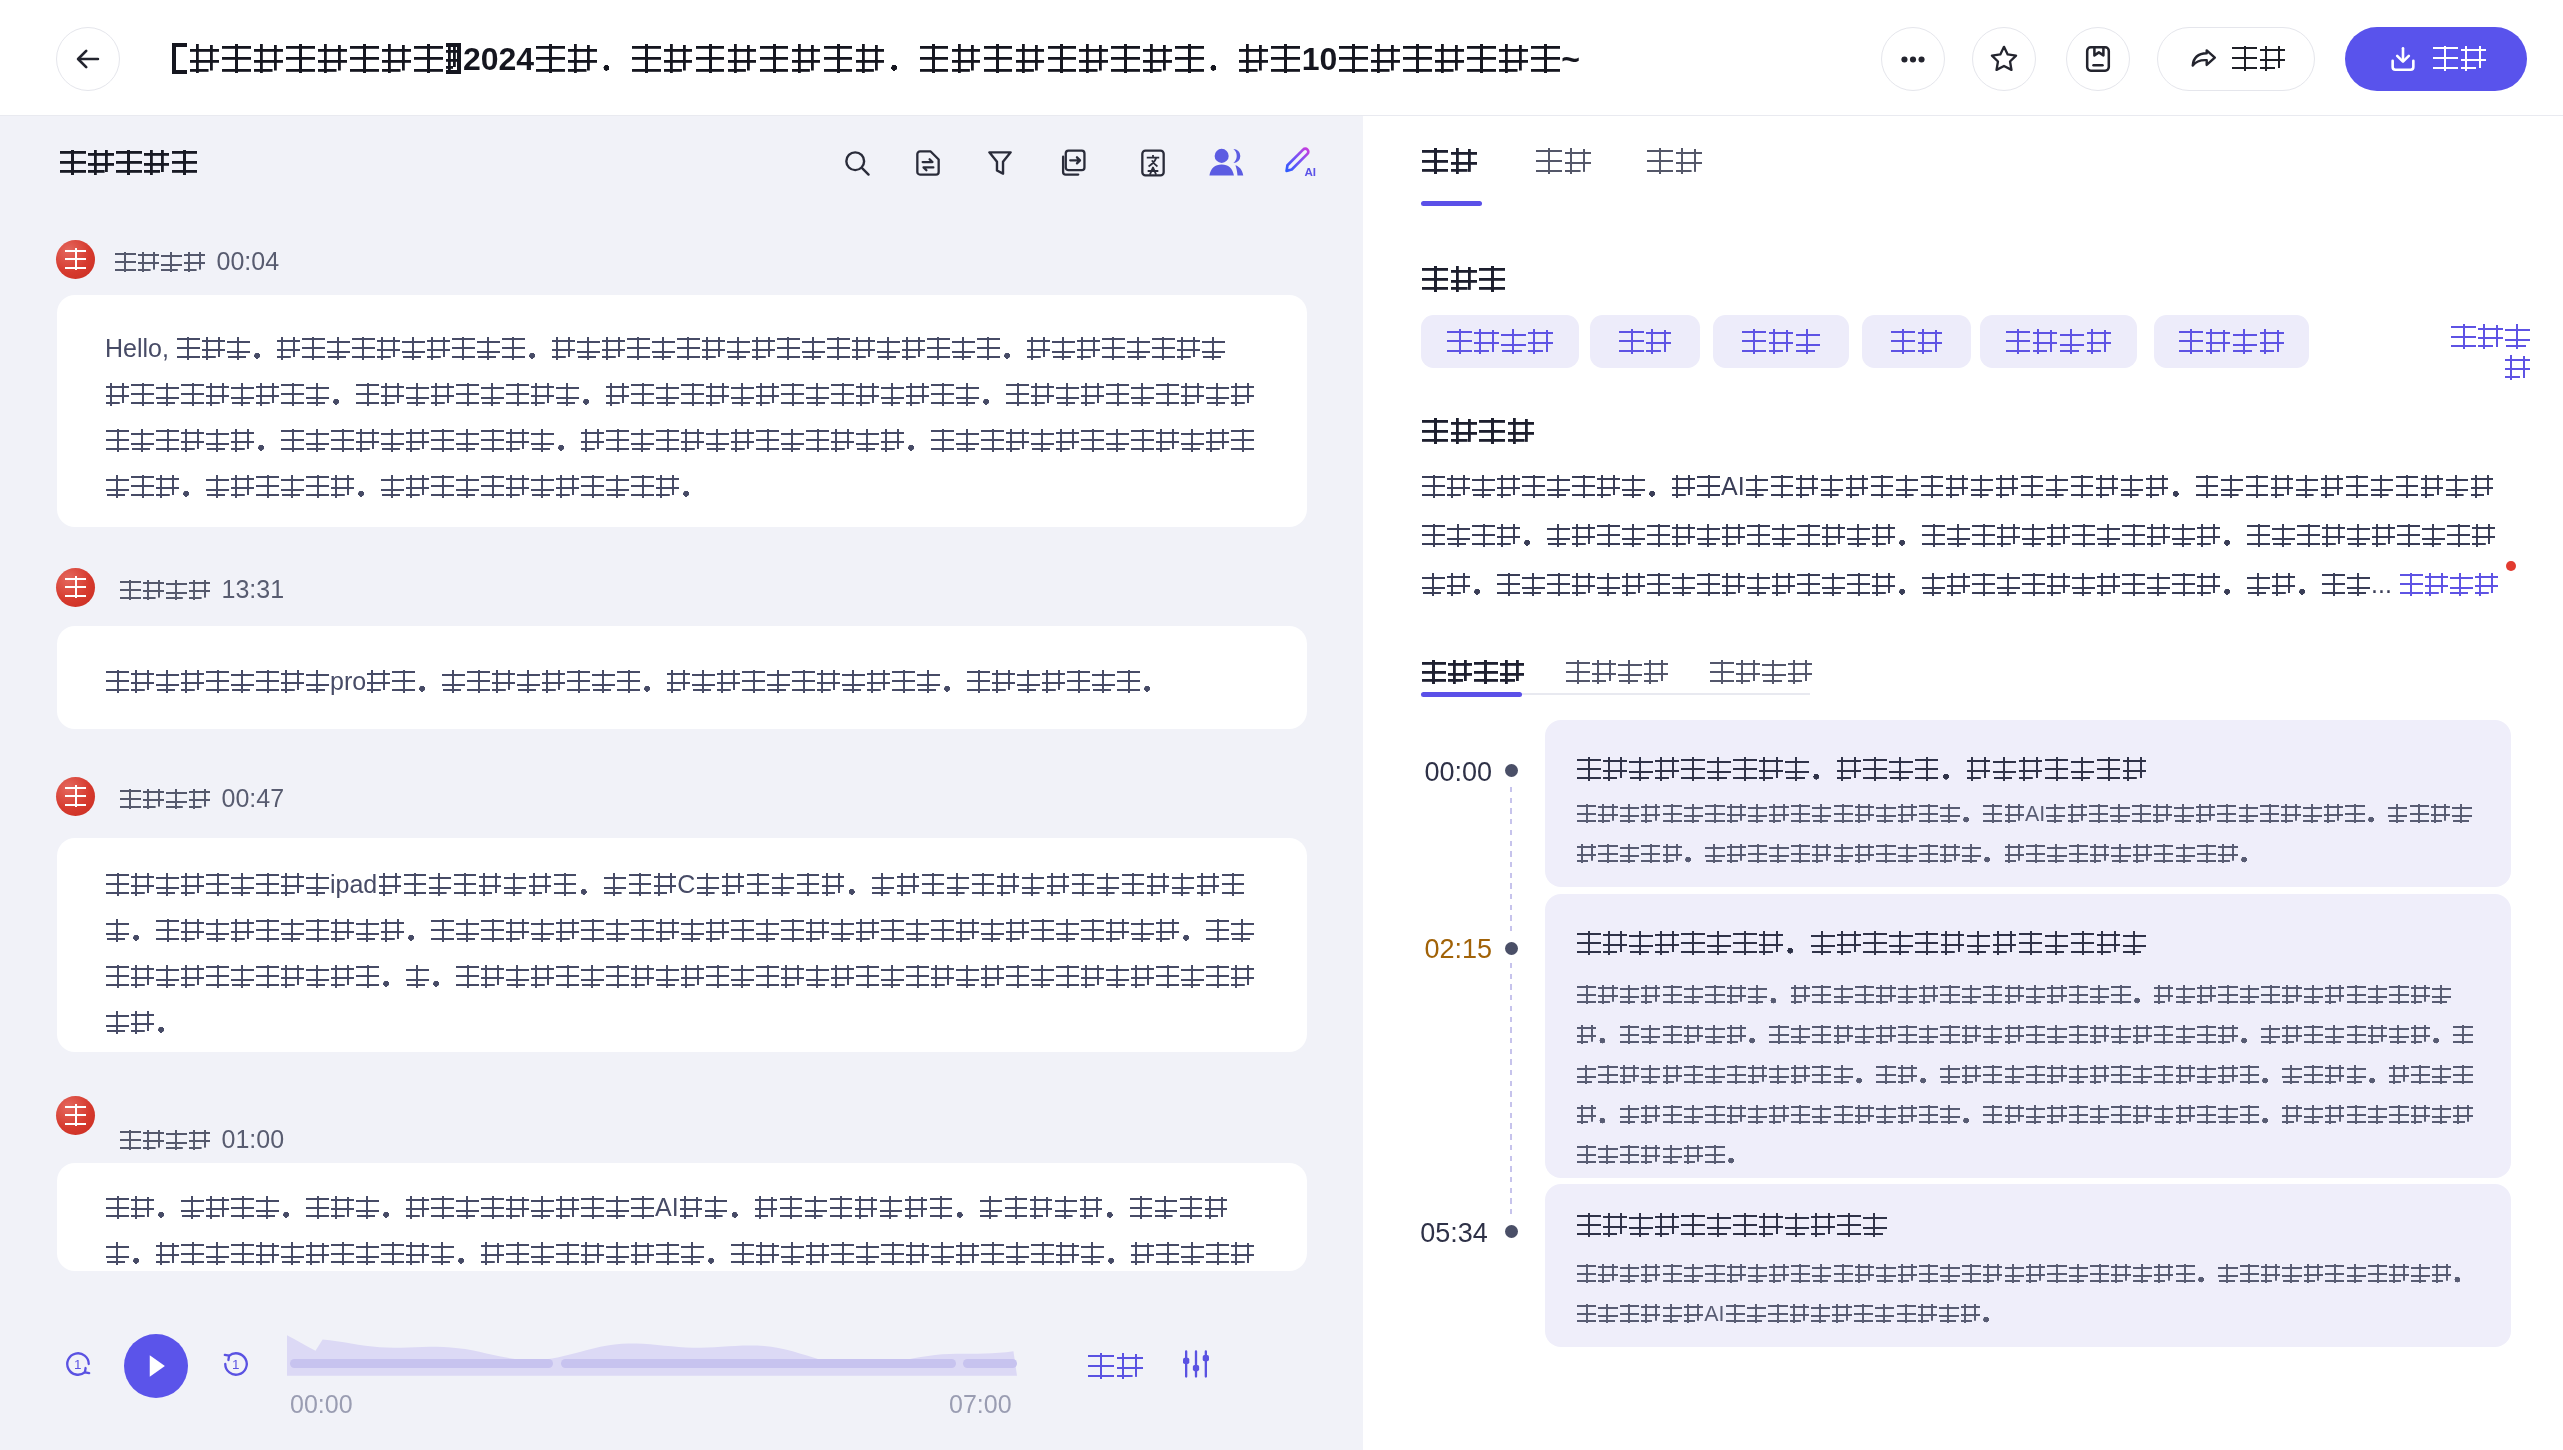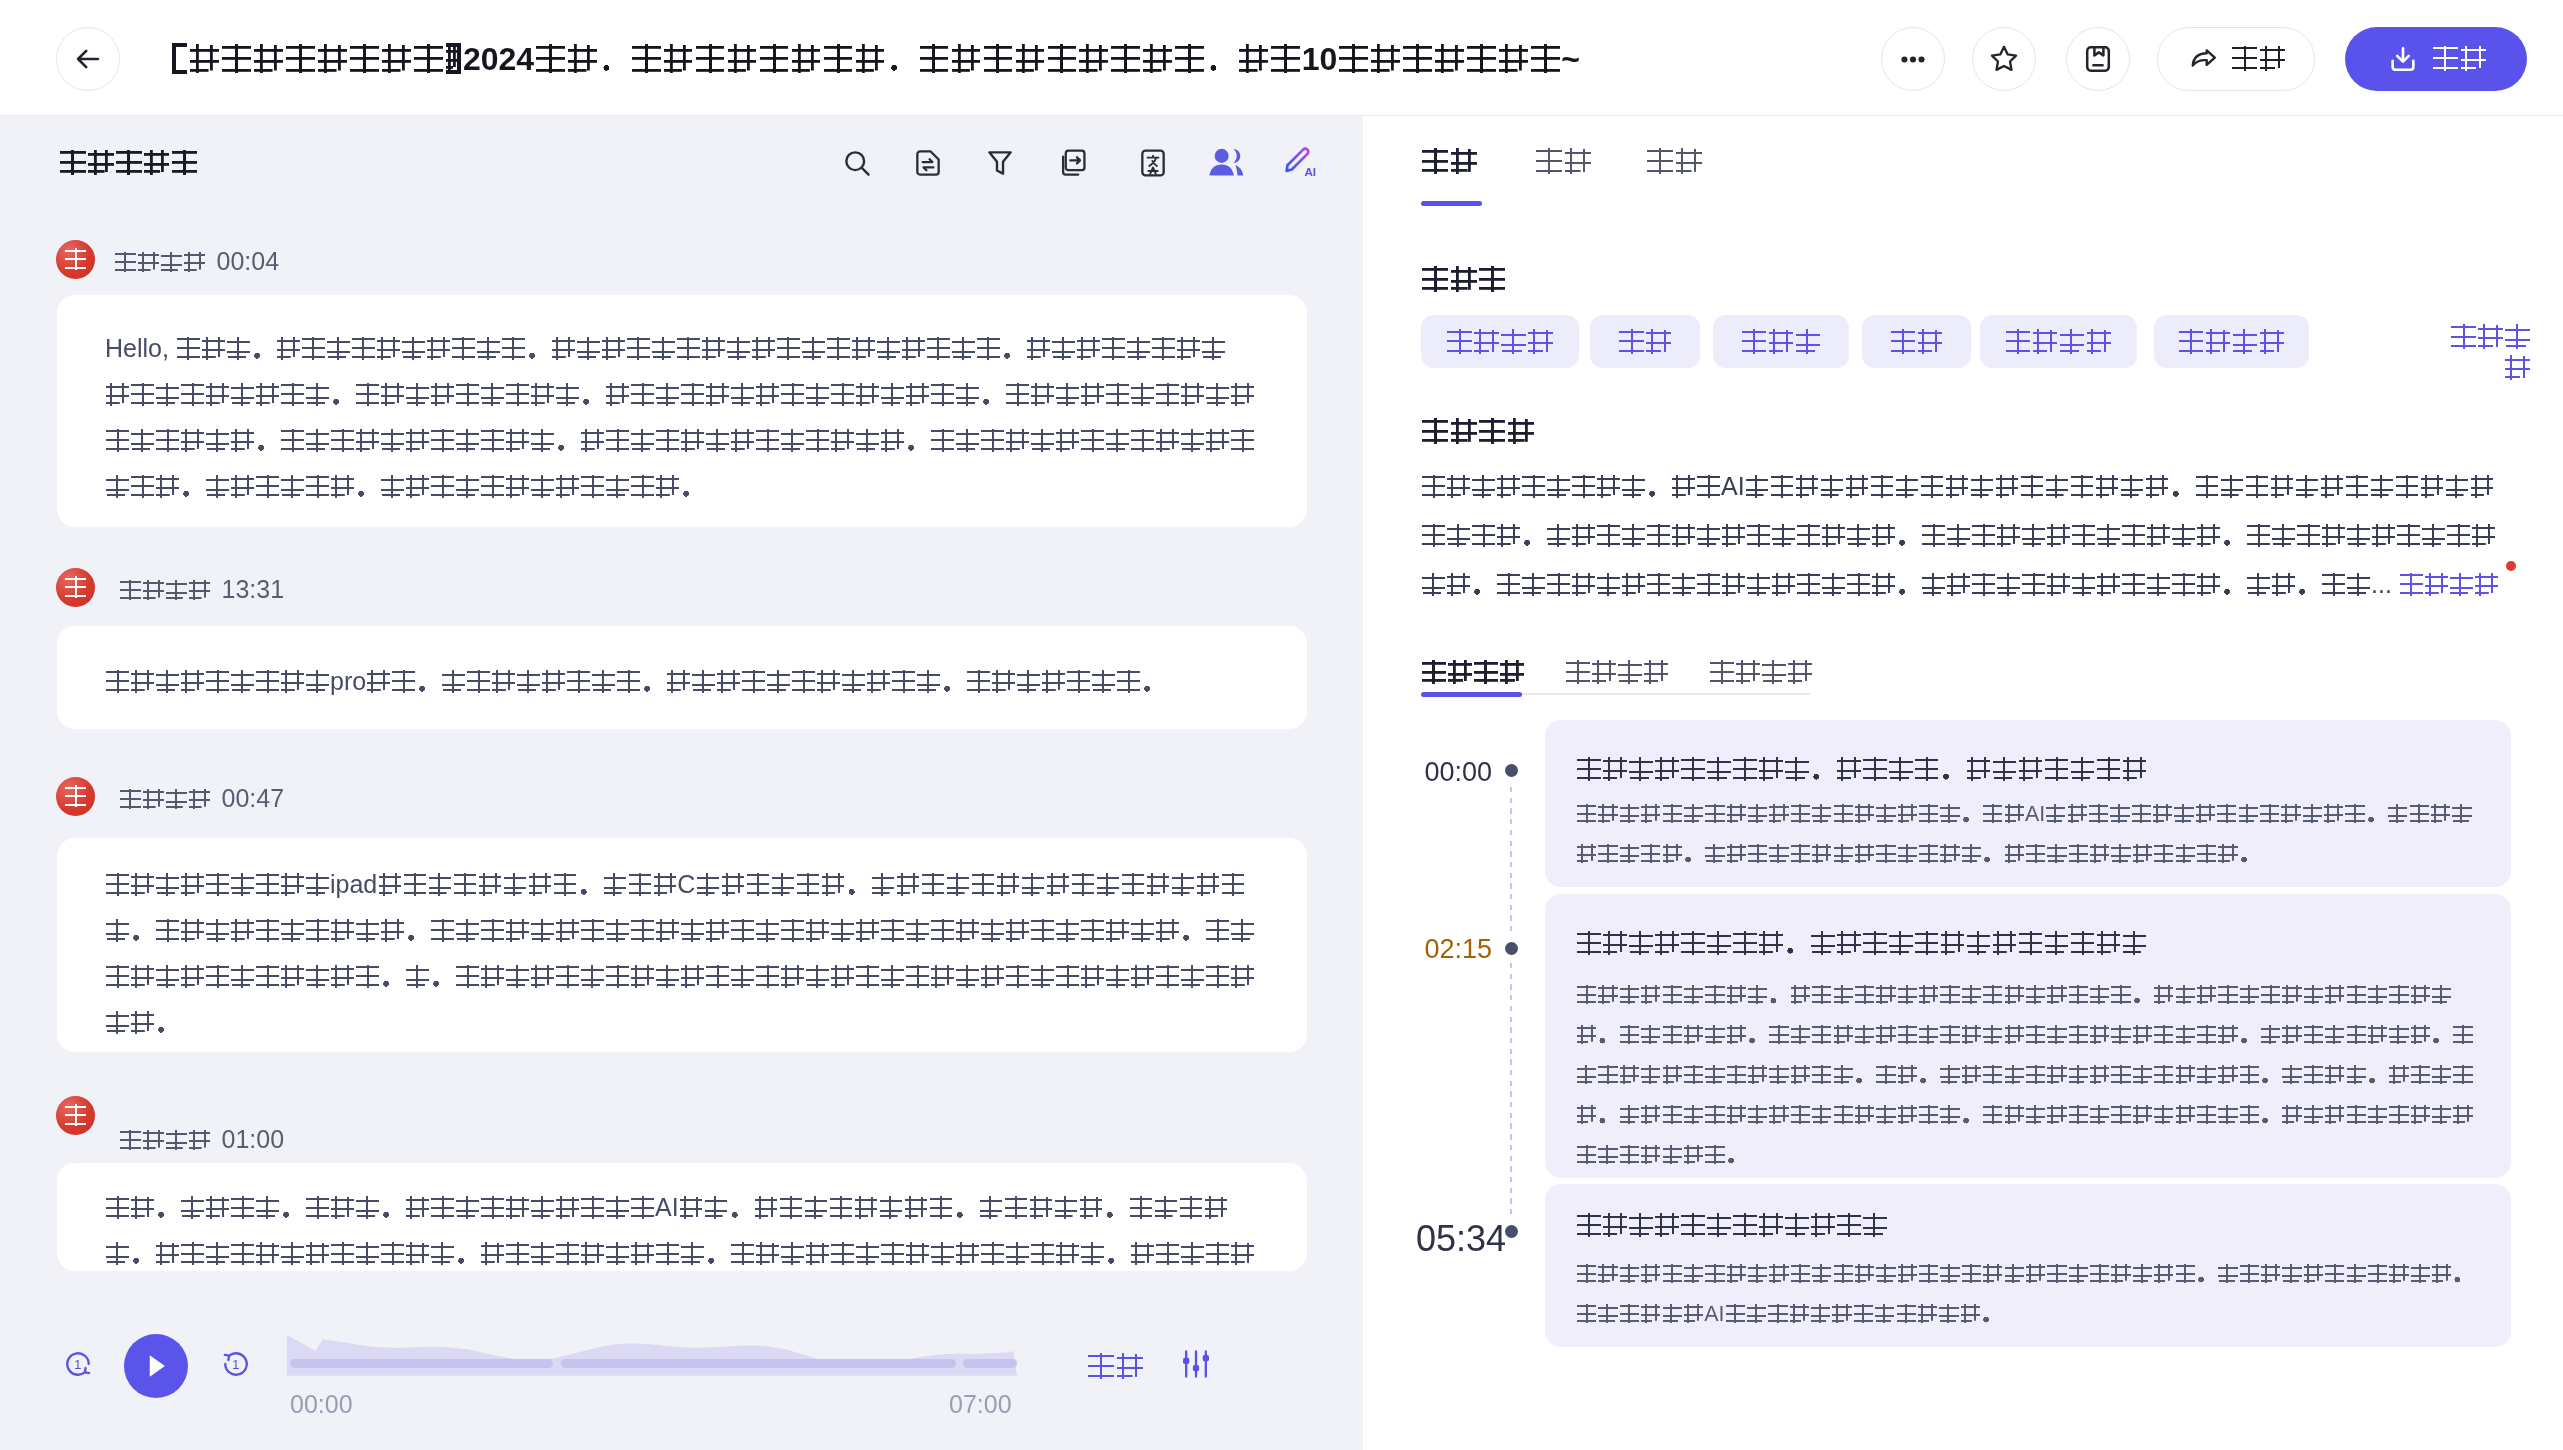--- a/index.html
+++ b/index.html
@@ -252,21 +252,21 @@
 <div class="abs" style="left:2506px;top:561px;width:9.8px;height:9.8px;border-radius:50%;background:#e23b30;"></div>
 <div class="abs" style="left:1421px;top:657px;font-size:26px;font-weight:700;--c:#1e2030;"><span class="bold"><i></i><i></i><i></i><i></i></span></div>
 <div class="abs" style="left:1565px;top:657px;font-size:26px;color:#54576c;--c:#54576c;"><i></i><i></i><i></i><i></i></div>
 <div class="abs" style="left:1709px;top:657px;font-size:26px;color:#54576c;--c:#54576c;"><i></i><i></i><i></i><i></i></div>
 <div class="abs" style="left:1421px;top:693px;width:389px;height:1.8px;background:#e8e9f0;"></div>
 <div class="abs" style="left:1421px;top:692px;width:101px;height:5.3px;border-radius:2.7px;background:#5b50e8;"></div>
 <div class="abs" style="left:1416px;top:757px;width:76px;text-align:right;font-size:27px;color:#2e3147;">00:00</div>
 <div class="abs" style="left:1505px;top:764px;width:13.3px;height:13.3px;border-radius:50%;background:#4a4f67;"></div>
 <div class="abs" style="left:1416px;top:934px;width:76px;text-align:right;font-size:27px;color:#a16207;">02:15</div>
 <div class="abs" style="left:1505px;top:942px;width:13.3px;height:13.3px;border-radius:50%;background:#4a4f67;"></div>
-<div class="abs" style="left:1416px;top:1218px;width:76px;text-align:center;font-size:36px;color:#2e3147;">05:34</div>
+<div class="abs" style="left:1416px;top:1218px;width:76px;text-align:center;font-size:27px;color:#2e3147;">05:34</div>
 <div class="abs" style="left:1505px;top:1225px;width:13.3px;height:13.3px;border-radius:50%;background:#4a4f67;"></div>
 <div class="abs" style="left:1510px;top:787px;width:2.2px;height:146px;background:repeating-linear-gradient(#c6c3ec 0 5.3px,transparent 5.3px 10.7px);"></div>
 <div class="abs" style="left:1510px;top:963px;width:2.2px;height:253px;background:repeating-linear-gradient(#c6c3ec 0 5.3px,transparent 5.3px 10.7px);"></div>
 <div class="abs" style="left:1545px;top:720px;width:966px;height:167px;background:#efeefa;border-radius:16px;"></div>
 <div class="abs" style="left:1576px;top:750px;font-size:26px;line-height:39px;color:#2f3248;--c:#303349;white-space:nowrap;"><i></i><i></i><i></i><i></i><i></i><i></i><i></i><i></i><i></i><u></u><i></i><i></i><i></i><i></i><u></u><i></i><i></i><i></i><i></i><i></i><i></i><i></i></div>
 <div class="abs" style="left:1576px;top:794px;font-size:21.4px;line-height:40px;color:#585c73;--c:#585c73;white-space:nowrap;"><i></i><i></i><i></i><i></i><i></i><i></i><i></i><i></i><i></i><i></i><i></i><i></i><i></i><i></i><i></i><i></i><i></i><i></i><u></u><i></i><i></i><s>AI</s><i></i><i></i><i></i><i></i><i></i><i></i><i></i><i></i><i></i><i></i><i></i><i></i><i></i><i></i><i></i><u></u><i></i><i></i><i></i><i></i><br><i></i><i></i><i></i><i></i><i></i><u></u><i></i><i></i><i></i><i></i><i></i><i></i><i></i><i></i><i></i><i></i><i></i><i></i><i></i><u></u><i></i><i></i><i></i><i></i><i></i><i></i><i></i><i></i><i></i><i></i><i></i><u></u></div>
 <div class="abs" style="left:1545px;top:894px;width:966px;height:284px;background:#efeefa;border-radius:16px;"></div>
 <div class="abs" style="left:1576px;top:924px;font-size:26px;line-height:39px;color:#2f3248;--c:#303349;white-space:nowrap;"><i></i><i></i><i></i><i></i><i></i><i></i><i></i><i></i><u></u><i></i><i></i><i></i><i></i><i></i><i></i><i></i><i></i><i></i><i></i><i></i><i></i><i></i></div>
 <div class="abs" style="left:1576px;top:975px;font-size:21.4px;line-height:40px;color:#585c73;--c:#585c73;white-space:nowrap;"><i></i><i></i><i></i><i></i><i></i><i></i><i></i><i></i><i></i><u></u><i></i><i></i><i></i><i></i><i></i><i></i><i></i><i></i><i></i><i></i><i></i><i></i><i></i><i></i><i></i><i></i><u></u><i></i><i></i><i></i><i></i><i></i><i></i><i></i><i></i><i></i><i></i><i></i><i></i><i></i><i></i><br><i></i><u></u><i></i><i></i><i></i><i></i><i></i><i></i><u></u><i></i><i></i><i></i><i></i><i></i><i></i><i></i><i></i><i></i><i></i><i></i><i></i><i></i><i></i><i></i><i></i><i></i><i></i><i></i><i></i><i></i><i></i><u></u><i></i><i></i><i></i><i></i><i></i><i></i><i></i><i></i><u></u><i></i><br><i></i><i></i><i></i><i></i><i></i><i></i><i></i><i></i><i></i><i></i><i></i><i></i><i></i><u></u><i></i><i></i><u></u><i></i><i></i><i></i><i></i><i></i><i></i><i></i><i></i><i></i><i></i><i></i><i></i><i></i><i></i><i></i><u></u><i></i><i></i><i></i><i></i><u></u><i></i><i></i><i></i><i></i><br><i></i><u></u><i></i><i></i><i></i><i></i><i></i><i></i><i></i><i></i><i></i><i></i><i></i><i></i><i></i><i></i><i></i><i></i><u></u><i></i><i></i><i></i><i></i><i></i><i></i><i></i><i></i><i></i><i></i><i></i><i></i><i></i><u></u><i></i><i></i><i></i><i></i><i></i><i></i><i></i><i></i><i></i><br><i></i><i></i><i></i><i></i><i></i><i></i><i></i><u></u></div>
 <div class="abs" style="left:1545px;top:1184px;width:966px;height:163px;background:#efeefa;border-radius:16px;"></div>

